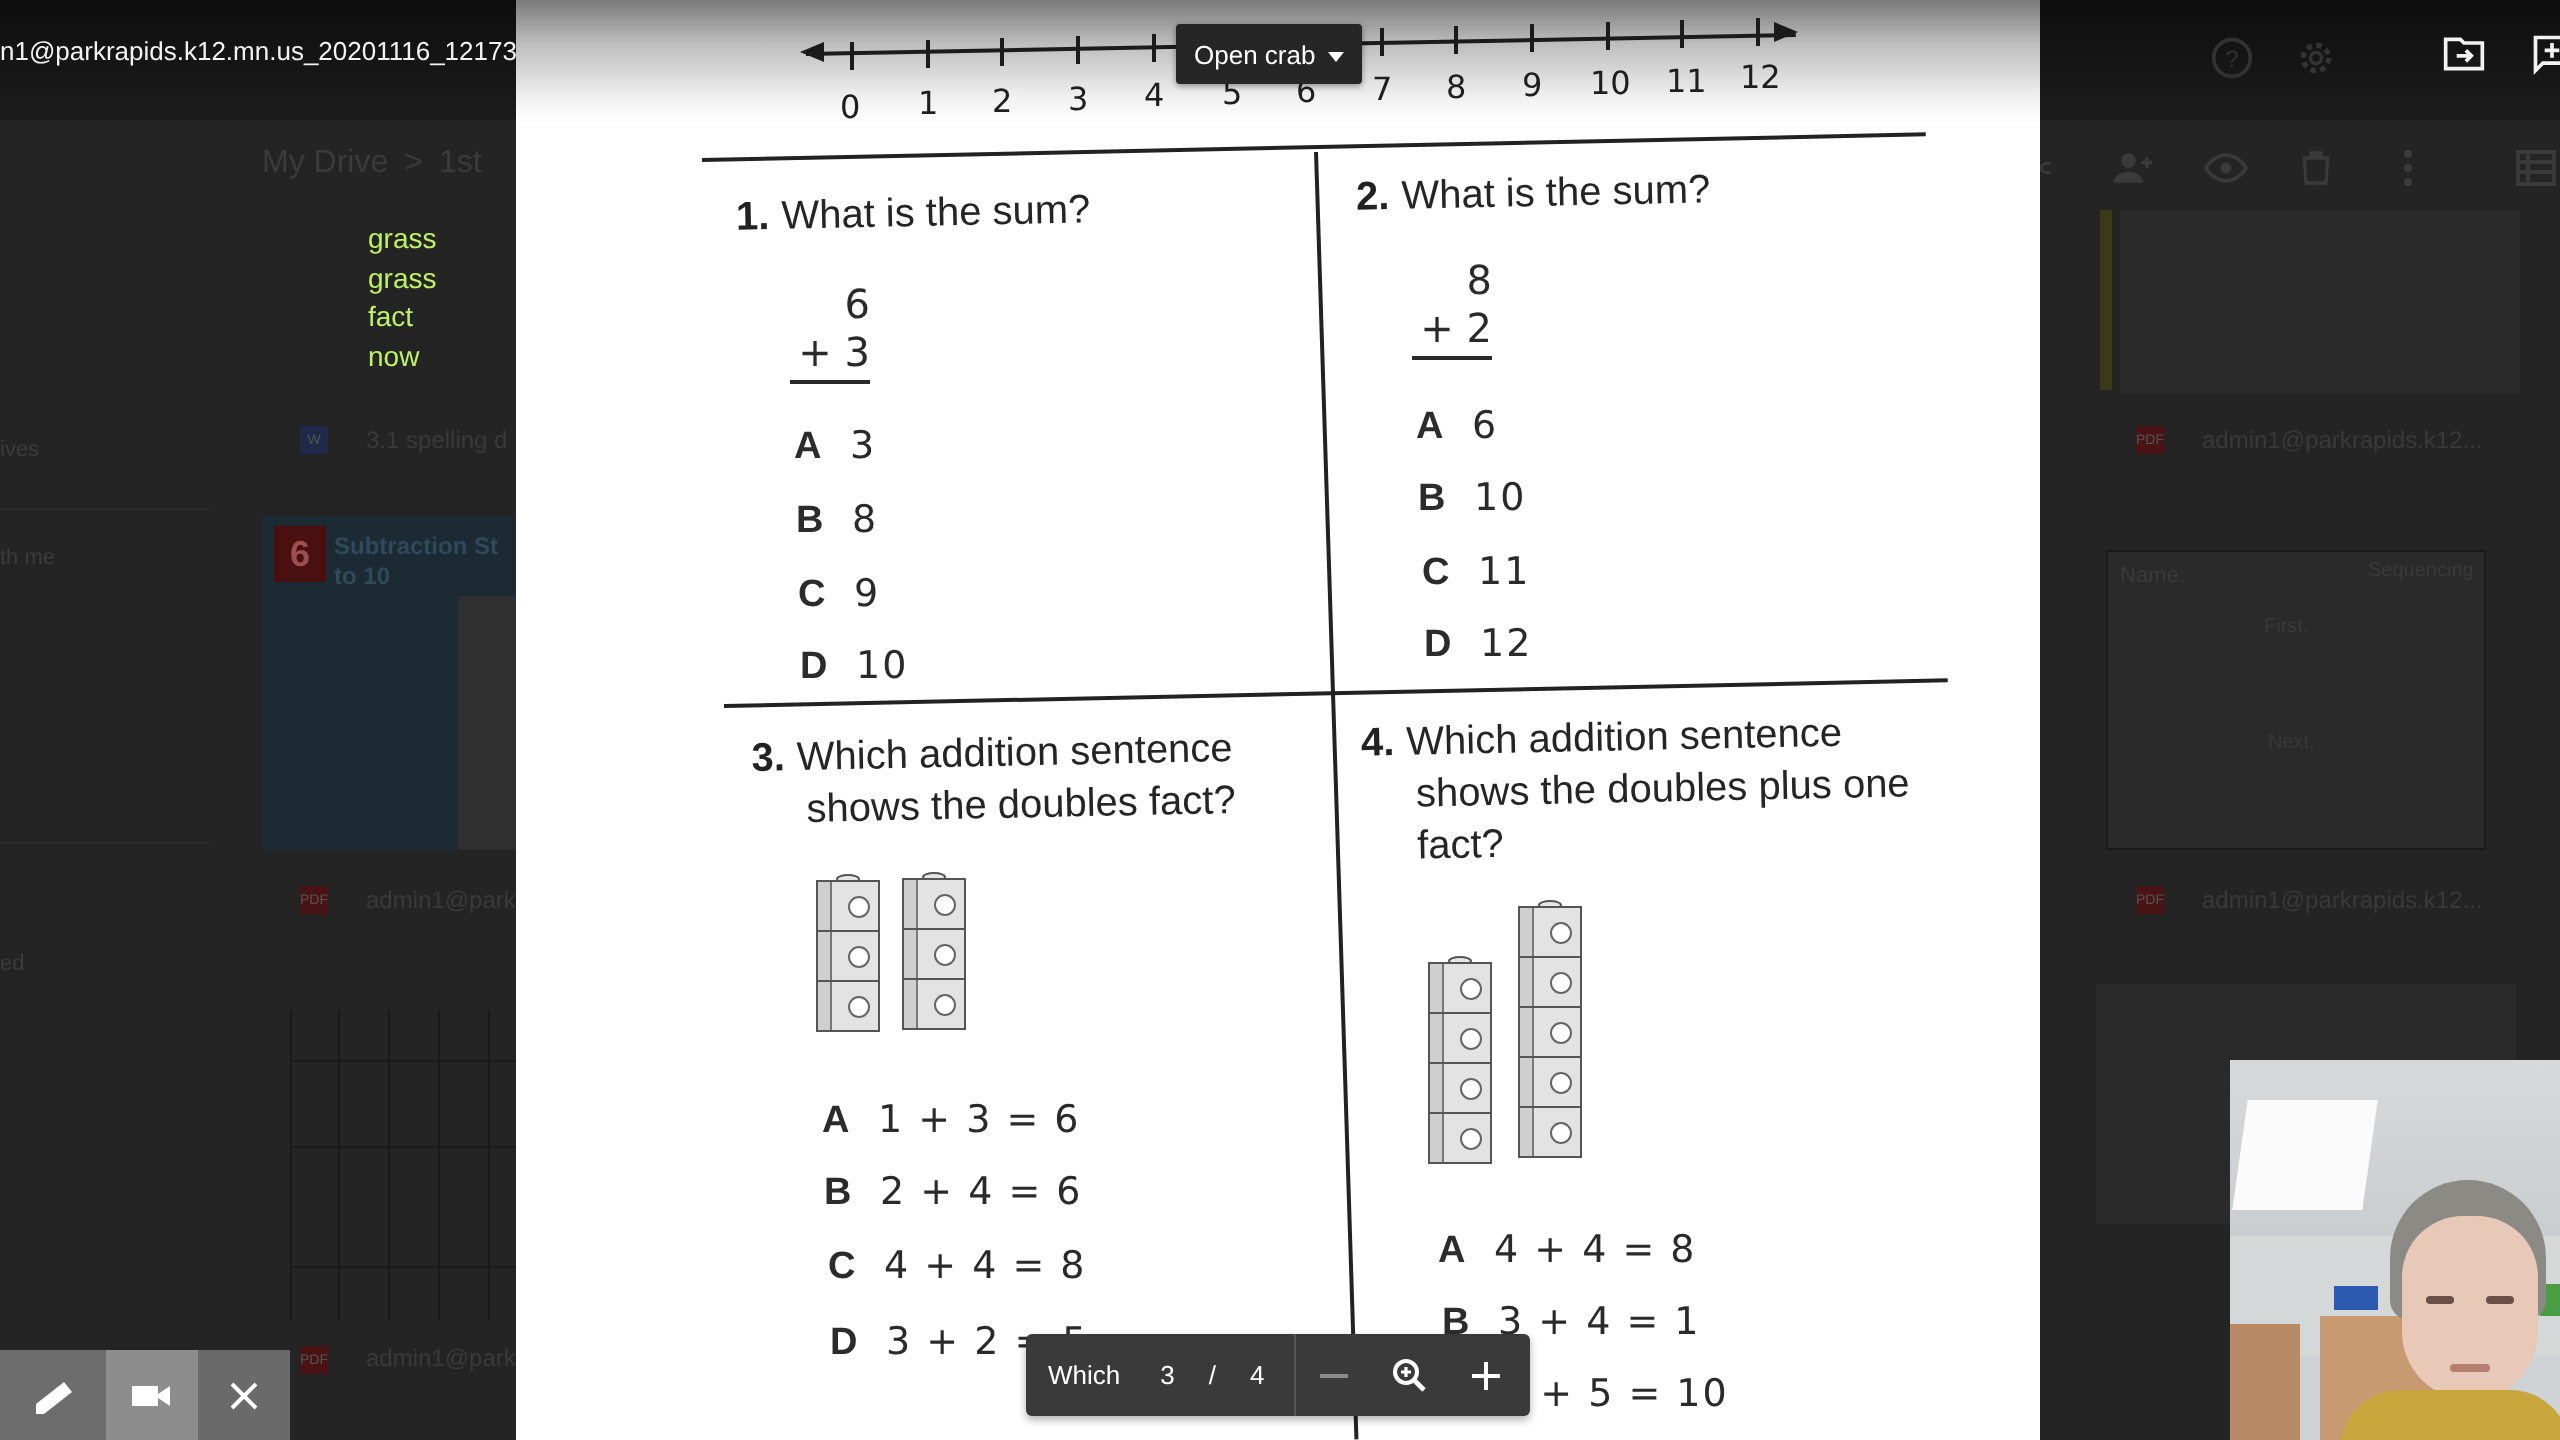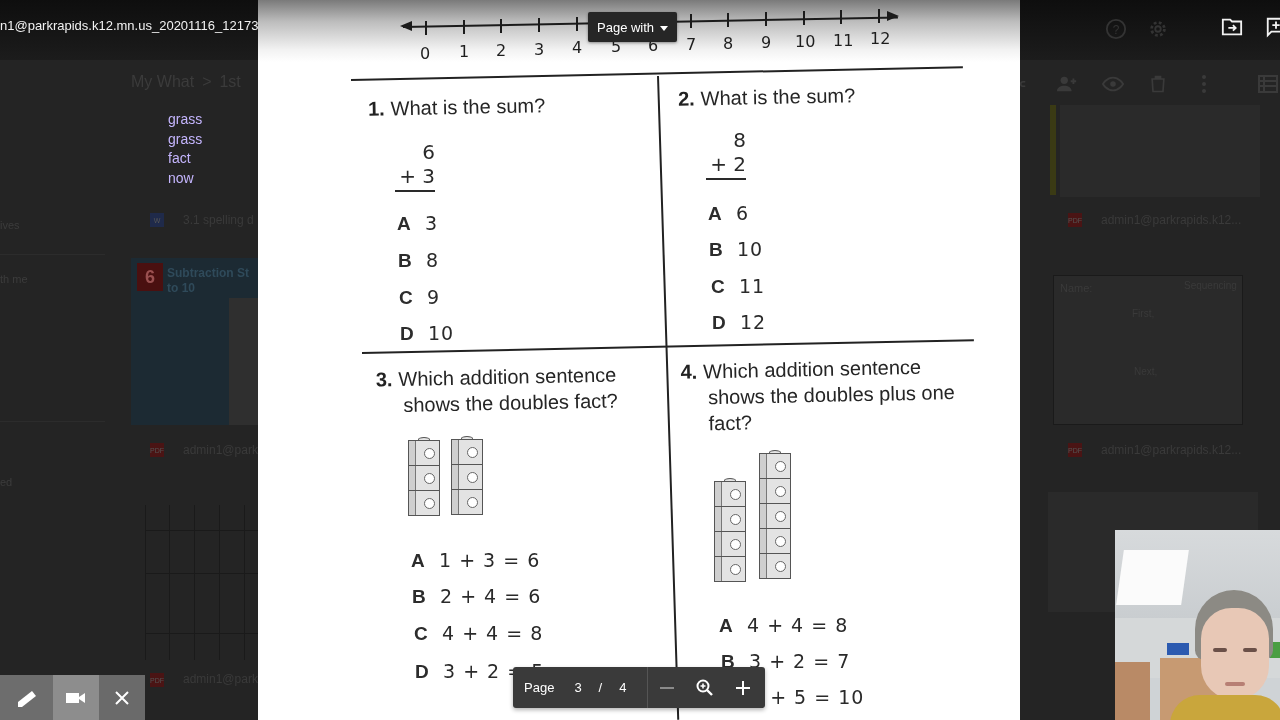--- a/index.html
+++ b/index.html
@@ -13,21 +13,21 @@
   .tb-icon { position: absolute; width: 24px; height: 24px; color: #3a3a3a; font-size: 18px; display: flex; align-items: center; justify-content: center; }
   .tb-icon.bright { color: #f2f2f2; }
   .breadcrumb { position: absolute; left: 131px; top: 73px; color: #3b3b3b; font-size: 16px; white-space: nowrap; }
   .breadcrumb .sep { margin: 0 8px; }
   .left-nav-label { position: absolute; color: #3c3c3c; font-size: 11px; }
   .divider-h { position: absolute; height: 1px; background: #2c2c2c; }
   .card-text { position: absolute; color: #3a3a3a; font-size: 12px; white-space: nowrap; }
   .file-badge { position: absolute; width: 14px; height: 14px; font-size: 7px; color: #555; display: flex; align-items: center; justify-content: center; }
   .word-badge { background: #1f2a4a; }
   .pdf-badge { background: #4a1414; }
-  .spelling-words { position: absolute; left: 168px; top: 110px; color: #c4b5fd; font-size: 14px; line-height: 19.5px; }
+  .spelling-words { position: absolute; left: 184px; top: 110px; color: #bef264; font-size: 14px; line-height: 19.5px; }
   .thumb-sub { position: absolute; left: 131px; top: 258px; width: 128px; height: 167px; background: #1c2a33; }
   .thumb-sub .num { position: absolute; left: 6px; top: 5px; width: 26px; height: 28px; background: #4a1010; color: #9a5050; font-size: 18px; font-weight: bold; display:flex; align-items:center; justify-content:center; }
   .thumb-sub .ttl { position: absolute; left: 36px; top: 8px; color: #2f4a5a; font-size: 12px; font-weight: bold; line-height: 15px; }
   .thumb-sub .white { position: absolute; right: 0; top: 40px; width: 30px; height: 127px; background: #2f2f2f; }
   .grid-sheet { position: absolute; left: 145px; top: 505px; width: 115px; height: 155px; border-left: 1px solid #1a1a1a; }
   .grid-sheet .col { position: absolute; top: 0; bottom: 0; width: 1px; background: #1a1a1a; }
   .grid-sheet .row { position: absolute; left: 0; right: 0; height: 1px; background: #1a1a1a; }
 
   
   .right-thumb { position: absolute; background: #2a2a2a; }
@@ -93,21 +93,21 @@
 </style>
 </head>
 <body>
 
 <div class="stage">
 
   <div class="drive-bg">
     <div class="topbar-shade"></div>
 
     <div class="breadcrumb">
-      <span>My What</span><span class="sep">&gt;</span><span>1st</span>
+      <span>My Drive</span><span class="sep">&gt;</span><span>1st</span>
     </div>
 
     <span class="left-nav-label" style="left:0;top:219px;">ives</span>
     <span class="left-nav-label" style="left:0;top:273px;">th me</span>
     <span class="left-nav-label" style="left:0;top:476px;">ed</span>
     <div class="divider-h" style="left:0;top:254px;width:105px;"></div>
     <div class="divider-h" style="left:0;top:421px;width:105px;"></div>
 
     <div class="spelling-words">
       <div>grass</div>
@@ -244,21 +244,21 @@
       <span class="nl-label" style="left:245px;top:32px;">6</span>
       <span class="nl-label" style="left:283px;top:31px;">7</span>
       <span class="nl-label" style="left:320px;top:30px;">8</span>
       <span class="nl-label" style="left:358px;top:29px;">9</span>
       <span class="nl-label" style="left:392px;top:28px;">10</span>
       <span class="nl-label" style="left:430px;top:27px;">11</span>
       <span class="nl-label" style="left:467px;top:25px;">12</span>
     </div>
 
     <div class="open-with">
-      <span>Page with</span>
+      <span>Open crab</span>
       <span class="caret"></span>
     </div>
 
     <div class="ws-line" style="left:93px;top:79px;width:612px;height:1.5px;transform:rotate(-1.2deg);transform-origin:left;"></div>
     <div class="ws-line" style="left:104px;top:352px;width:612px;height:1.5px;transform:rotate(-1.2deg);transform-origin:left;"></div>
     <div class="ws-line" style="left:399px;top:76px;width:1.5px;height:644px;transform:rotate(-1.8deg);transform-origin:top;"></div>
 
     <div class="q-block" style="left:110px;top:94px;transform:rotate(-1.2deg);">
       <span class="q-num">1.</span><span class="q-text">What is the sum?</span>
     </div>
@@ -361,31 +361,31 @@
       <div class="cube"></div>
       <div class="cube"></div>
       <div class="cube"></div>
     </div>
     <div class="choice" style="left:461px;top:614px;">
         <span class="letter">A</span>
         <span class="val">4 + 4 = 8</span>
       </div>
     <div class="choice" style="left:463px;top:650px;">
         <span class="letter">B</span>
-        <span class="val">3 + 2 = 7</span>
+        <span class="val">3 + 4 = 1</span>
       </div>
     <div class="choice" style="left:464px;top:686px;">
         <span class="letter">C</span>
         <span class="val">5 + 5 = 10</span>
       </div>
   </div>
 
   <div class="page-toolbar">
     <div class="pt-page">
-      <span class="lbl">Page</span>
+      <span class="lbl">Which</span>
       <span class="cur">3</span>
       <span class="slash">/</span>
       <span>4</span>
     </div>
     <div class="pt-btn pt-minus">
       <svg width="16" height="16" viewBox="0 0 16 16">
           <path d="M1 8h14" stroke="#8a8a8a" stroke-width="2"></path>
         </svg>
     </div>
     <div class="pt-btn">

